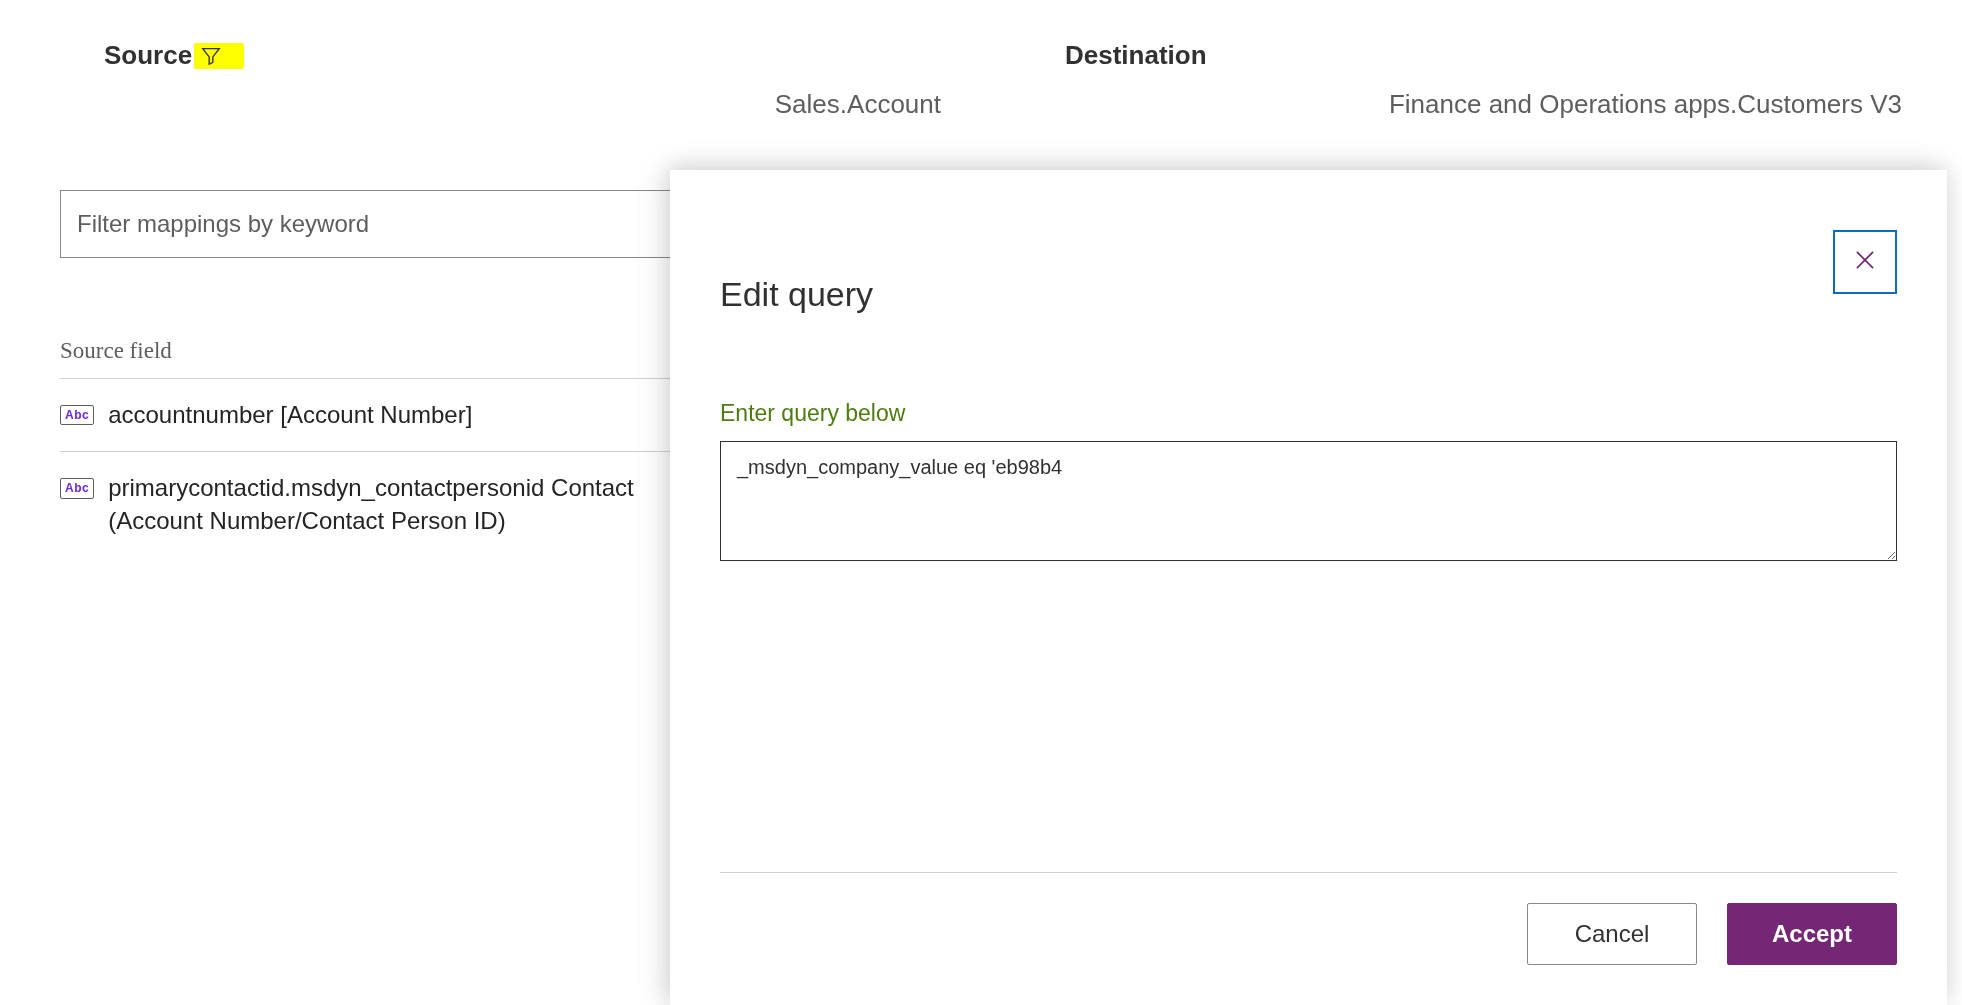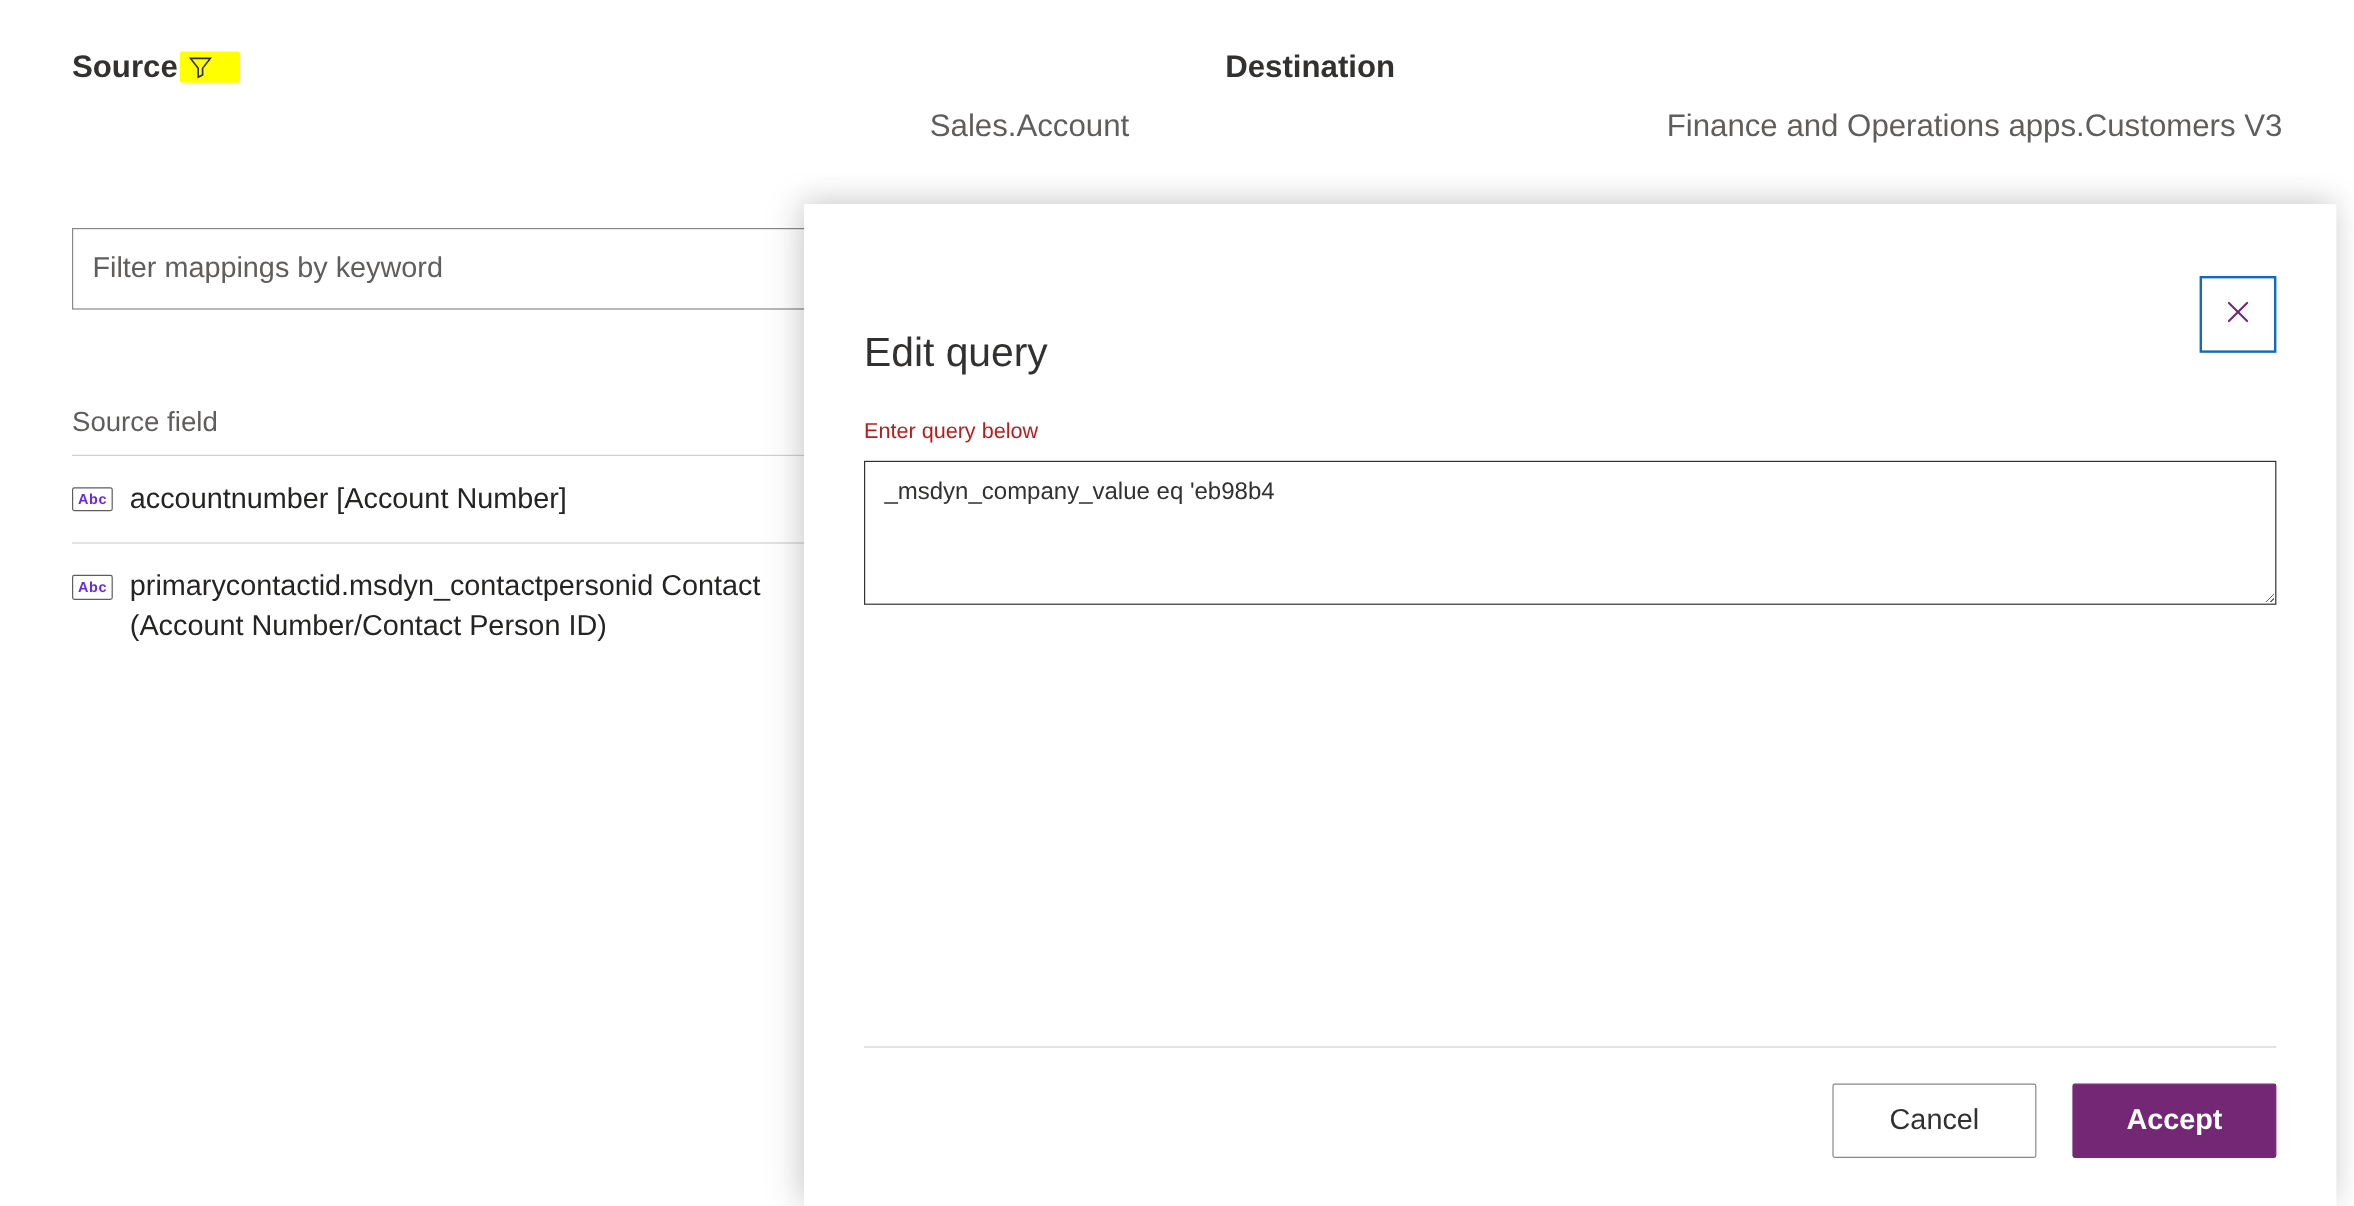--- a/index.html
+++ b/index.html
@@ -24,20 +24,21 @@
     flex: 1;
     min-width: 0;
   }
   .heading-row {
     display: flex;
     align-items: center;
     gap: 0px;
     font-size: 26px;
     font-weight: 600;
     color: #323130;
+    margin-left: 44px;
   }
   .filter-highlight {
     background: #ffff00;
     display: inline-flex;
     align-items: center;
     justify-content: center;
     padding: 2px 22px 2px 6px;
     margin-left: 2px;
     border-radius: 2px;
   }
@@ -61,20 +62,21 @@
     color: #ef4444;
     outline: none;
   }
   .filter-input::placeholder { color: #605e5c; }
   .section-label {
     margin-top: 80px;
     font-size: 23px;
     color: #605e5c;
     padding-bottom: 14px;
     width: 620px;
+    font-family: Liberation Serif, serif;
   }
   .row {
     border-top: 1px solid #d2d0ce;
     padding: 20px 0 20px 0;
     width: 620px;
     font-size: 24px;
     color: #252423;
     display: flex;
     align-items: flex-start;
     gap: 14px;
@@ -120,23 +122,23 @@
     cursor: pointer;
   }
   .dialog-close svg { stroke: #742774; }
   .dialog-title {
     font-size: 34px;
     font-weight: 400;
     margin-top: 55px;
     color: #323130;
   }
   .dialog-label {
-    margin-top: 35px;
-    font-size: 18px;
-    color: #b91c1c;
+    margin-top: 86px;
+    font-size: 23px;
+    color: #4d7c0f;
   }
   .query-box {
     margin-top: 14px;
     width: 100%;
     min-height: 120px;
     border: 1px solid #323130;
     font-size: 20px;
     font-family: "Segoe UI", Arial, sans-serif;
     padding: 14px 16px;
     resize: both;

